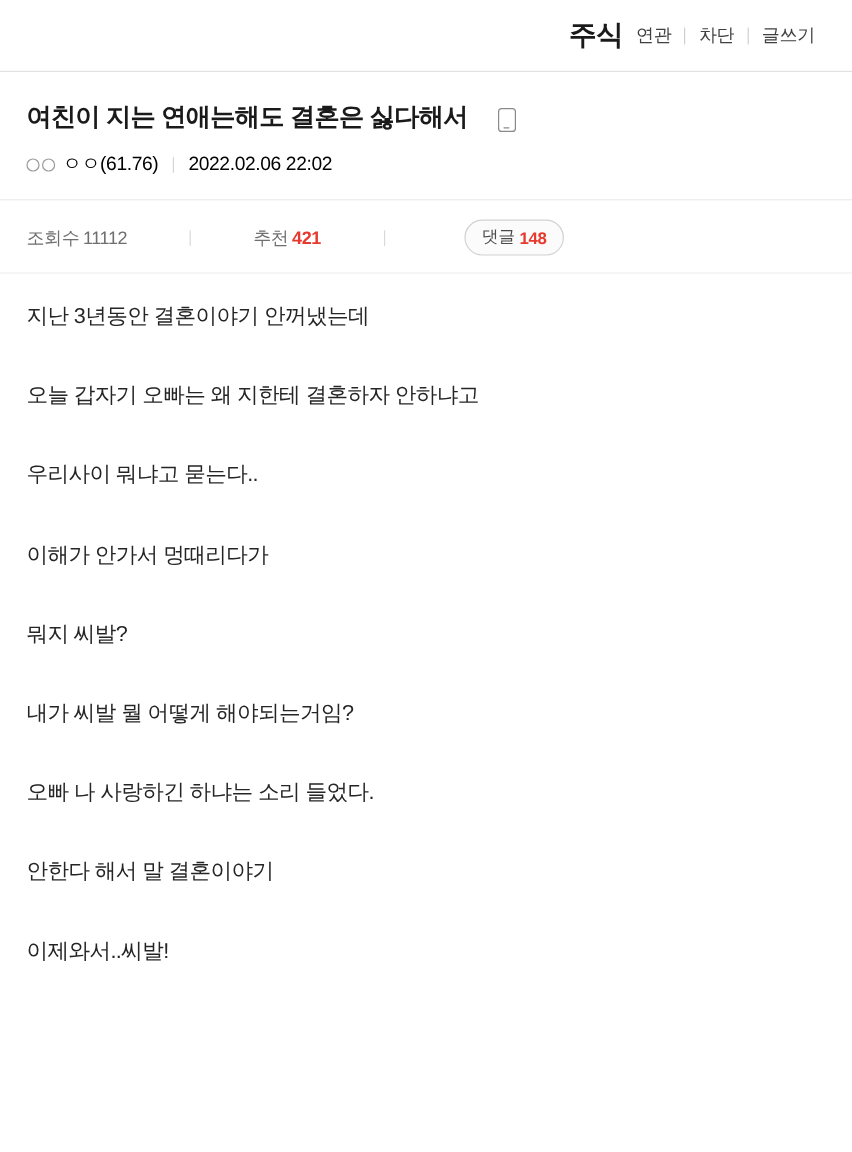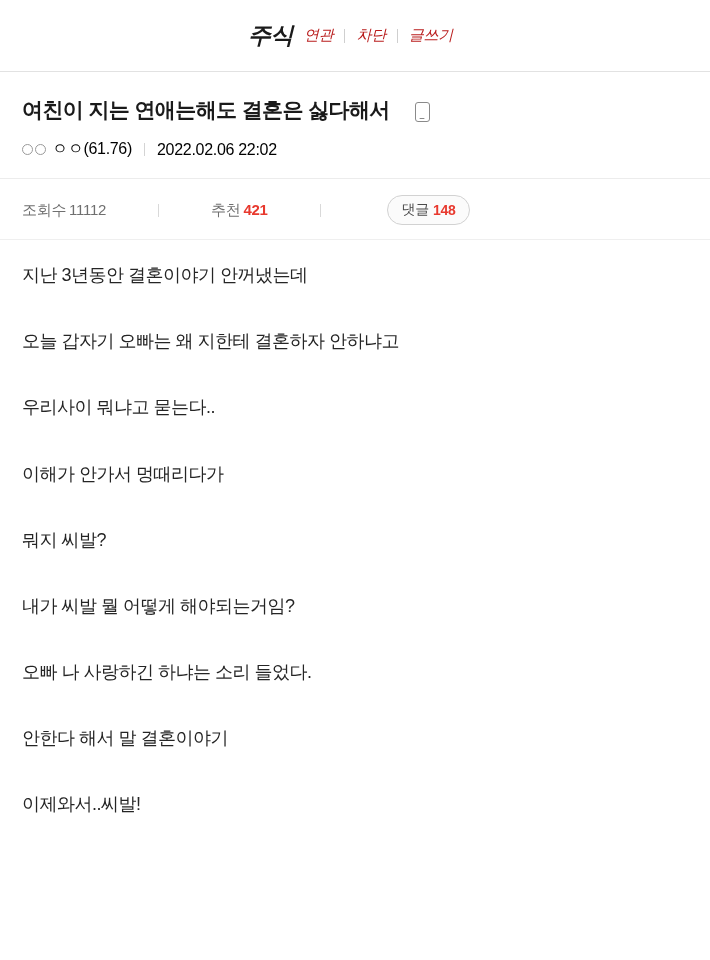--- a/index.html
+++ b/index.html
@@ -19,41 +19,40 @@
   .page {
     width: 710px;
     height: 960px;
     position: relative;
     background: #ffffff;
     box-sizing: border-box;
   }
 
   
   .topbar {
-    height: 72px;
-    display: flex;
-    align-items: center;
-    justify-content: center;
+    height: 60px;
+    display: flex;
+    align-items: center;
+    justify-content: flex-end;
     padding: 0 20px 0 22px;
     border-bottom: 1px solid #e2e2e2;
     box-sizing: border-box;
     background: #ffffff;
-    font-style: italic;
   }
   .board-title {
     font-size: 23px;
     font-weight: bold;
     color: #1a1a1a;
     letter-spacing: -0.5px;
   }
   .topbar-actions {
     display: flex;
     align-items: center;
     font-size: 15px;
-    color: #b91c1c;
+    color: #404040;
   }
   .topbar-actions .act {
     padding: 0 11px;
     white-space: nowrap;
     letter-spacing: -0.3px;
   }
   .topbar-actions .divider {
     width: 1px;
     height: 14px;
     background: #cfcfcf;

